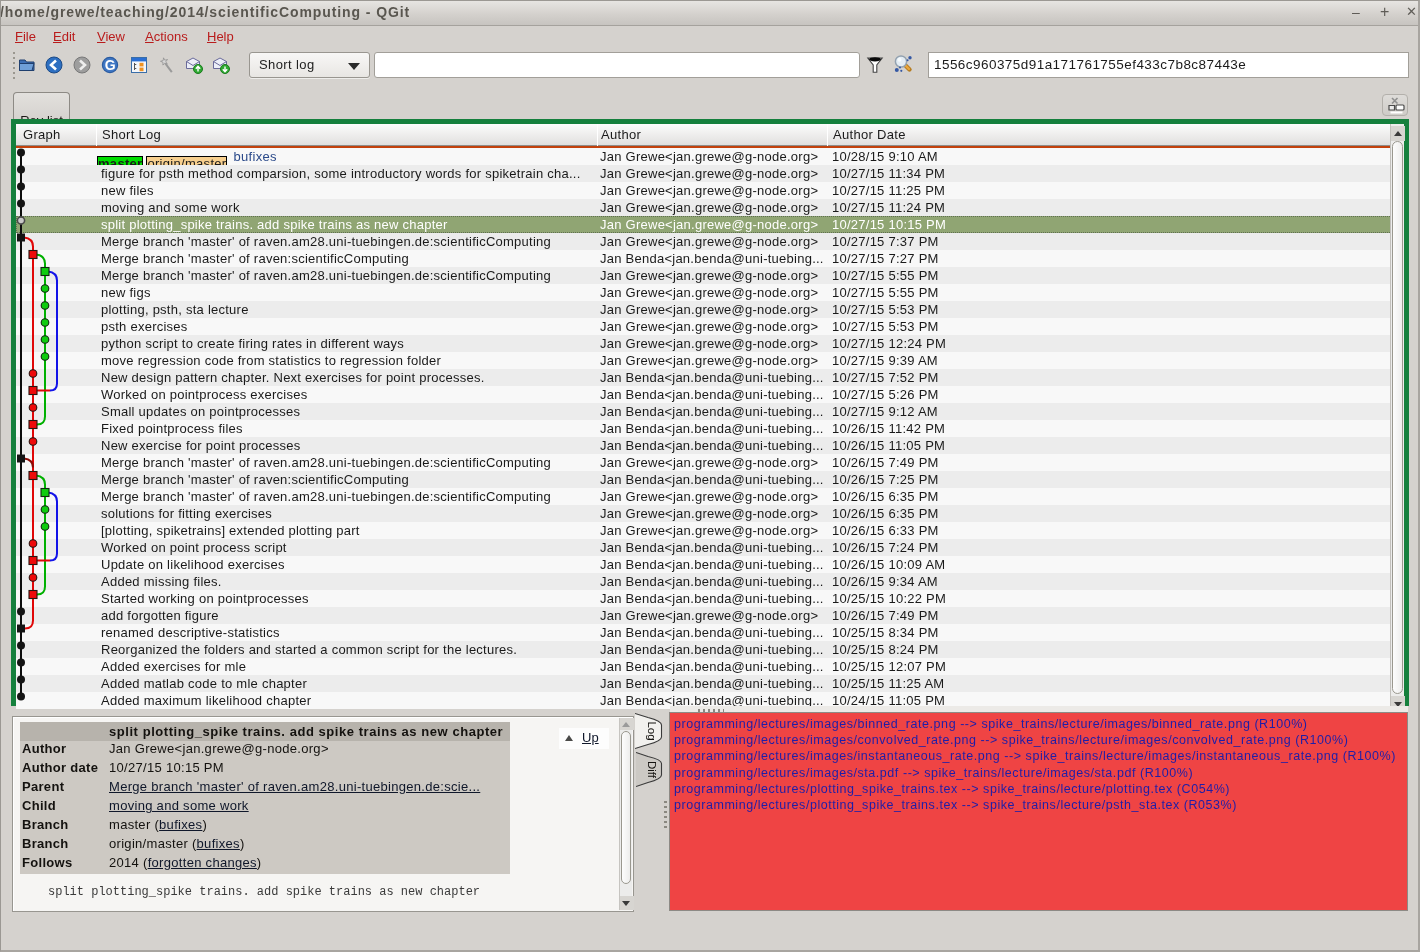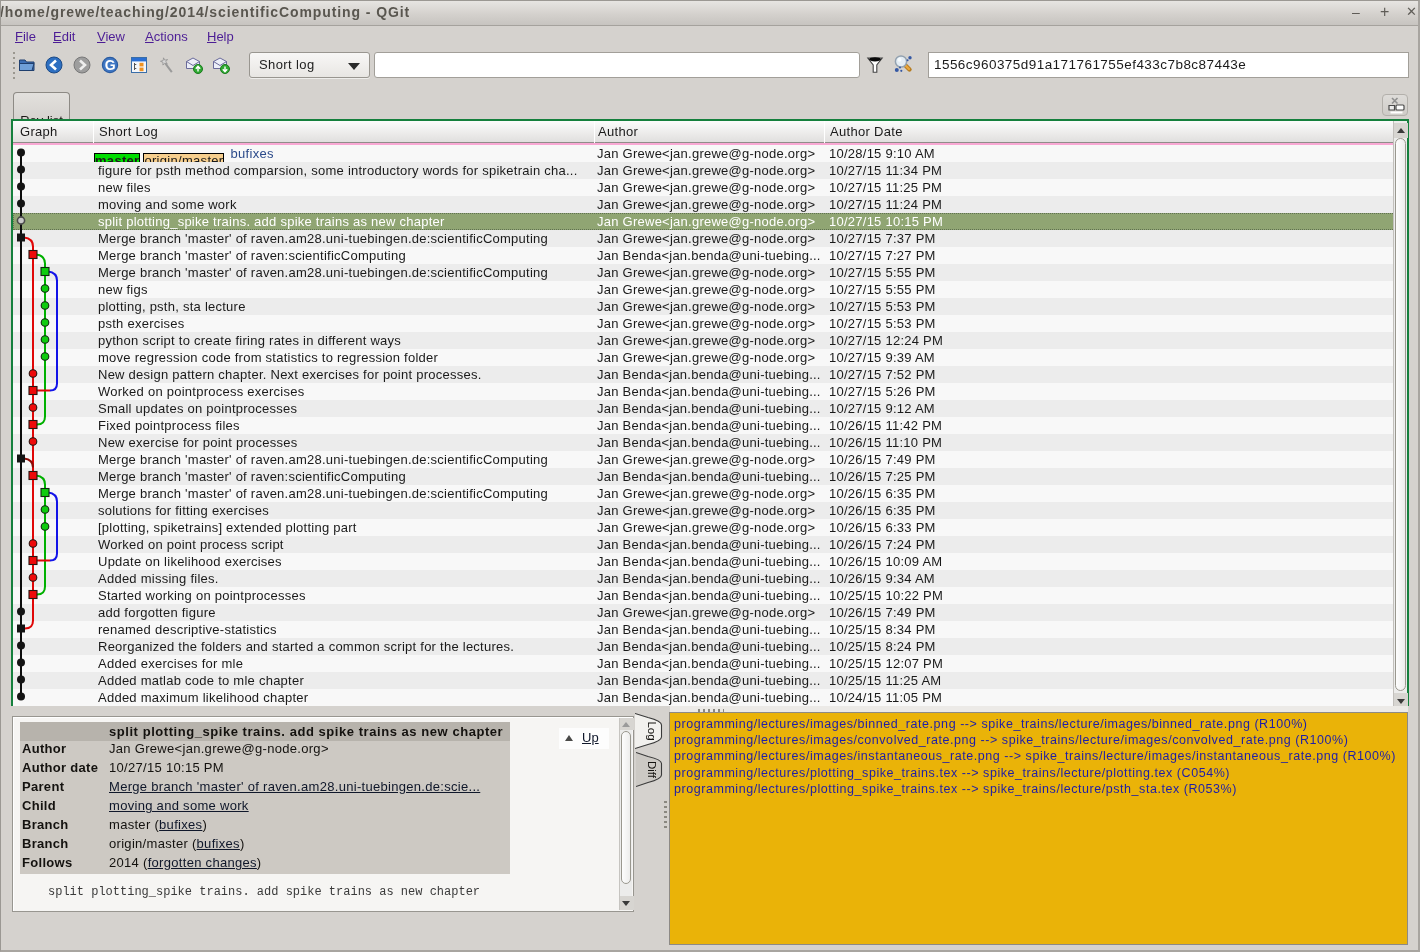--- a/index.html
+++ b/index.html
@@ -2,21 +2,21 @@
 <html><head><meta charset="utf-8"><style>
 *{margin:0;padding:0;box-sizing:border-box}
 html,body{width:1420px;height:952px;overflow:hidden}
 body{font-family:"Liberation Sans",sans-serif;background:#d5d2ce;position:relative;font-size:13px}
 .frame{position:absolute;left:0;top:0;width:1420px;height:952px;border:1px solid #9b9893;border-right:2px solid #a8a5a0;border-bottom:2px solid #a8a5a0;z-index:50;pointer-events:none}
 .titlebar{position:absolute;left:0;top:0;width:1420px;height:26px;
  background:linear-gradient(#e8e6e3,#d3d0cc 60%,#c7c4c0);border-bottom:1px solid #a5a29d}
 .titlebar .t{position:absolute;left:0;right:0;top:4px;text-align:left;font-weight:bold;
  font-size:14px;color:#59564f;letter-spacing:0.9px}
 .winbtn{position:absolute;top:0;height:26px;line-height:24px;color:#5f5c57;font-size:14px}
-.menubar{position:absolute;left:0;top:27px;width:1420px;height:22px;color:#4c1d95}
+.menubar{position:absolute;left:0;top:27px;width:1420px;height:22px;color:#b91c1c}
 .menubar span{position:absolute;top:2px}
 .menubar u{text-decoration:underline}
 .toolbar{position:absolute;left:0;top:49px;width:1420px;height:34px}
 .tb-handle{position:absolute;left:13px;top:3px;width:2px;height:28px;
  background:repeating-linear-gradient(#9a978f 0 2px,transparent 2px 5px)}
 .icon{position:absolute;top:7px;width:18px;height:18px}
 .combo{position:absolute;left:249px;top:3px;width:121px;height:26px;border:1px solid #999690;
  border-radius:3px;background:linear-gradient(#f8f7f6,#e8e6e3);box-shadow:0 1px 0 rgba(255,255,255,.6)}
 .combo .ct{position:absolute;left:9px;top:4px;color:#222;letter-spacing:0.4px}
 .combo .ar{position:absolute;right:9px;top:10px;width:0;height:0;
@@ -25,21 +25,21 @@
  border-radius:3px;background:#fff}
 .hfield{position:absolute;left:928px;top:3px;width:481px;height:26px;border:1px solid #a29f99;
  background:#fff;font-size:13.5px;color:#1a1a1a;padding:4px 0 0 5px;letter-spacing:0.45px}
 .tabrow{position:absolute;left:0;top:83px;width:1420px;height:36px}
 .tab{position:absolute;left:13px;top:9px;width:57px;height:28px;border:1px solid #8d8a85;
  border-bottom:none;border-radius:4px 4px 0 0;background:linear-gradient(#e2e0dd,#d5d2ce);
  text-align:center;padding-top:20px;color:#1c1a17}
 .cornerbtn{position:absolute;left:1382px;top:11px;width:26px;height:22px;border:1px solid #b3b0ab;
  border-radius:4px;background:linear-gradient(#dedcd9,#cfccc8);overflow:hidden}
 .revpanel{position:absolute;left:11px;top:119px;width:1398px;height:587px;
- border:2px solid #15803d;background:#f9a8d4}
+ border:5px solid #15803d;background:#c2410c}
 .thead{position:absolute;left:0;top:0;width:1382px;height:22px;
  background:linear-gradient(#fcfcfc,#e9e8e7 70%,#e0dfde);border-bottom:1px solid #8f8d89;color:#1a1a1a}
 .thead span{position:absolute;top:3px;letter-spacing:0.3px}
 .thead .sep{position:absolute;top:0;width:1px;height:22px;background:#b9b7b3;
  border-right:1px solid #fff}
 .rows{position:absolute;left:0;top:24px;width:1382px}
 .row{position:relative;height:17px;line-height:17px;white-space:nowrap;overflow:hidden;color:#1a1a1a;letter-spacing:0.25px}
 .row.e{background:#ececec}
 .row.o{background:#f8f8f8}
 .row.sel{background:#90a573;color:#fff;outline:1px dotted #5f7050;outline-offset:-1px}
@@ -65,22 +65,22 @@
 .dlabel{position:absolute;left:2px;font-weight:bold}
 .dval{position:absolute;left:89px}
 a{color:#0f172a}
 .upbox{position:absolute;left:546px;top:11px;width:50px;height:21px;background:#fdfdfd}
 .uparr{position:absolute;left:6px;top:7px;width:0;height:0;border-left:4.5px solid transparent;
  border-right:4.5px solid transparent;border-bottom:6px solid #4a4a48}
 .monoline{position:absolute;left:35px;top:168px;font-family:"Liberation Mono",monospace;
  font-size:12px;color:#3a3a3a}
 .dscroll{position:absolute;right:1px;top:1px;width:13px;height:192px;background:#ececeb;border-left:1px solid #c6c4c0}
 .sidetab{position:absolute;color:#14120f}
-.filepanel{position:absolute;left:669px;top:712px;width:739px;height:233px;
- border:1px solid #8d8a85;background:#eab308;overflow:hidden}
+.filepanel{position:absolute;left:669px;top:712px;width:739px;height:199px;
+ border:1px solid #8d8a85;background:#ef4444;overflow:hidden}
 .fstrip{position:absolute;left:670px;top:706px;width:738px;height:6px;background:#eceae7}
 .fl{font-size:12.5px;color:#1e1ea8;line-height:16.2px;padding:3px 0 0 4px;white-space:nowrap;letter-spacing:0.55px}
 .hdots{position:absolute;left:698px;top:709px;width:26px;height:3px;
  background:repeating-linear-gradient(90deg,#8a8880 0 2px,transparent 2px 5px)}
 .vdots{position:absolute;left:664px;top:801px;width:3px;height:28px;
  background:repeating-linear-gradient(#8a8880 0 2px,transparent 2px 5px)}
 </style></head>
 <body>
 <div class="frame"></div>
 <div class="titlebar">
@@ -262,21 +262,21 @@
         <span class="d">10/27/15 9:12 AM</span>
       </div>
 <div class="row o">
         <span class="s">Fixed pointprocess files</span>
         <span class="a">Jan Benda&lt;jan.benda@uni-tuebing...</span>
         <span class="d">10/26/15 11:42 PM</span>
       </div>
 <div class="row e">
         <span class="s">New exercise for point processes</span>
         <span class="a">Jan Benda&lt;jan.benda@uni-tuebing...</span>
-        <span class="d">10/26/15 11:10 PM</span>
+        <span class="d">10/26/15 11:05 PM</span>
       </div>
 <div class="row o">
         <span class="s">Merge branch 'master' of raven.am28.uni-tuebingen.de:scientificComputing</span>
         <span class="a">Jan Grewe&lt;jan.grewe@g-node.org&gt;</span>
         <span class="d">10/26/15 7:49 PM</span>
       </div>
 <div class="row e">
         <span class="s">Merge branch 'master' of raven:scientificComputing</span>
         <span class="a">Jan Benda&lt;jan.benda@uni-tuebing...</span>
         <span class="d">10/26/15 7:25 PM</span>
@@ -458,17 +458,18 @@
 <div class="sidetab" style="left:636px;top:752px"><svg style="" width="30" height="36" viewBox="0 0 30 36">
       <path d="M0 0.5 L12 4.5 Q25.5 7.5 25.5 11.5 V23 Q25.5 27 12 30.5 L0 34.5" fill="#ccc9c4" stroke="#3a3a3a" stroke-width="1.1"></path>
       <text x="12" y="17.5" transform="rotate(90 12 17.5)" text-anchor="middle" font-size="11.5" fill="#14120f" font-family="Liberation Sans">Diff</text>
     </svg></div>
 <div class="fstrip"></div>
 <div class="filepanel">
     <div class="fl">
       <div>programming/lectures/images/binned_rate.png --&gt; spike_trains/lecture/images/binned_rate.png (R100%)</div>
       <div>programming/lectures/images/convolved_rate.png --&gt; spike_trains/lecture/images/convolved_rate.png (R100%)</div>
       <div>programming/lectures/images/instantaneous_rate.png --&gt; spike_trains/lecture/images/instantaneous_rate.png (R100%)</div>
+      <div>programming/lectures/images/sta.pdf --&gt; spike_trains/lecture/images/sta.pdf (R100%)</div>
       <div>programming/lectures/plotting_spike_trains.tex --&gt; spike_trains/lecture/plotting.tex (C054%)</div>
       <div>programming/lectures/plotting_spike_trains.tex --&gt; spike_trains/lecture/psth_sta.tex (R053%)</div>
     </div>
   </div>
 <div class="hdots"></div>
 <div class="vdots"></div>
 </body></html>

